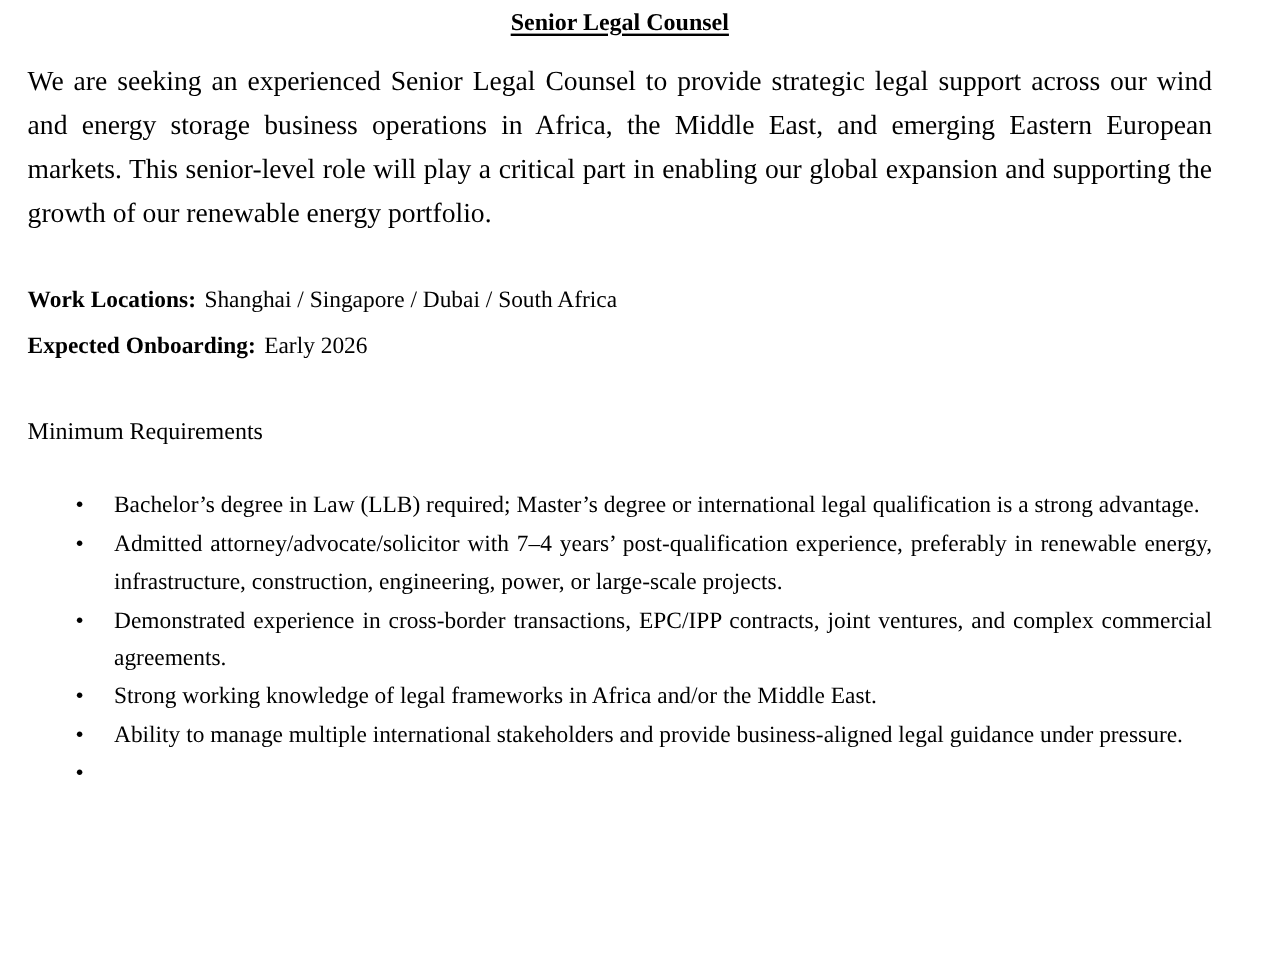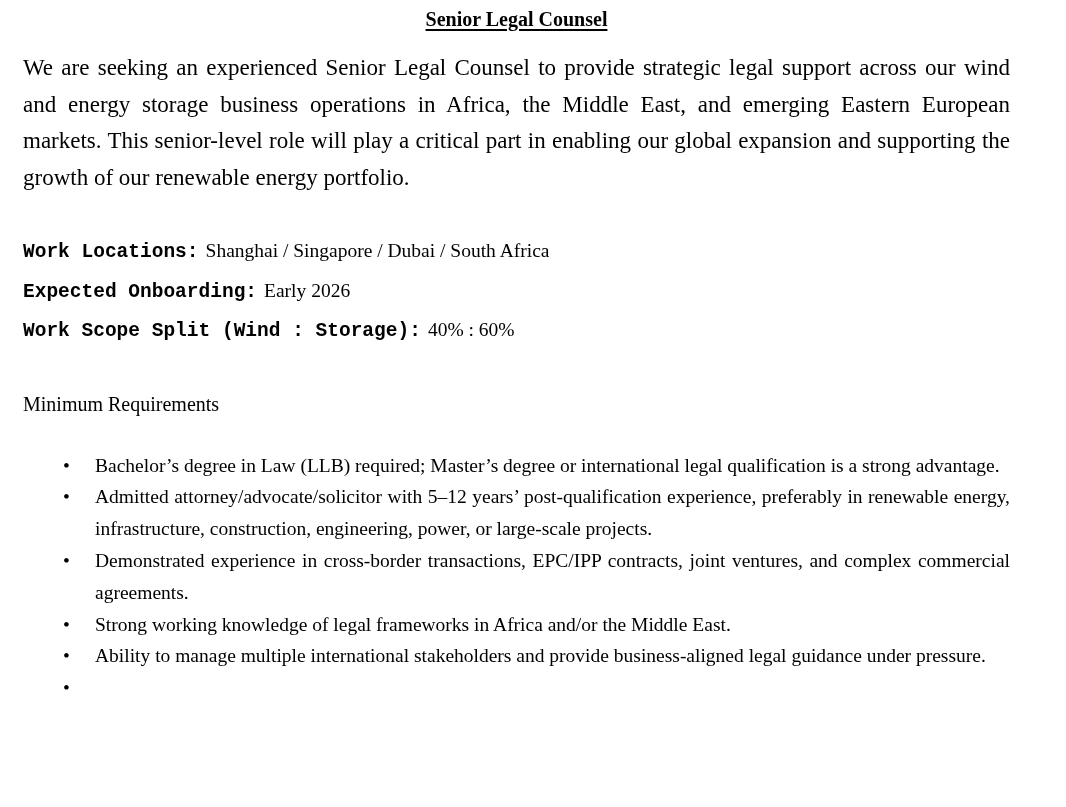--- a/index.html
+++ b/index.html
@@ -34,21 +34,21 @@
     font-size:23px;
     line-height:36.6px;
     text-align:justify;
   }
   .details { margin-top:36px; }
   .detail-line {
     font-size:19.5px;
     line-height:37.4px;
     white-space:nowrap;
   }
-  .detail-label { font-weight:bold; margin-right:7px;font-family:Liberation Mono, monospace; }
+  .detail-label { font-weight:bold; margin-right:7px; }
   .req-heading {
     margin-top:38px;
     font-size:20px;
     line-height:30px;
     font-weight:normal;
   }
   .req-list { margin-top:31px; }
   .req-item {
     position:relative;
     padding-left:72px;
@@ -72,33 +72,30 @@
 
   <p class="intro">We are seeking an experienced Senior Legal Counsel to provide strategic legal support across our wind and energy storage business operations in Africa, the Middle East, and emerging Eastern European markets. This senior-level role will play a critical part in enabling our global expansion and supporting the growth of our renewable energy portfolio.</p>
 
   <div class="details">
     <div class="detail-line">
       <span class="detail-label">Work Locations:</span><span class="detail-value">Shanghai / Singapore / Dubai / South Africa</span>
     </div>
     <div class="detail-line">
       <span class="detail-label">Expected Onboarding:</span><span class="detail-value">Early 2026</span>
     </div>
-    <div class="detail-line">
-      <span class="detail-label">Work Scope Split (Wind : Storage):</span><span class="detail-value">40% : 60%</span>
-    </div>
   </div>
 
   <h2 class="req-heading">Minimum Requirements</h2>
 
   <div class="req-list">
     <div class="req-item">
       <span class="bullet">•</span><span class="req-text">Bachelor’s degree in Law (LLB) required; Master’s degree or international legal qualification is a strong advantage.</span>
     </div>
     <div class="req-item">
-      <span class="bullet">•</span><span class="req-text">Admitted attorney/advocate/solicitor with 5–12 years’ post-qualification experience, preferably in renewable energy, infrastructure, construction, engineering, power, or large-scale projects.</span>
+      <span class="bullet">•</span><span class="req-text">Admitted attorney/advocate/solicitor with 7–4 years’ post-qualification experience, preferably in renewable energy, infrastructure, construction, engineering, power, or large-scale projects.</span>
     </div>
     <div class="req-item">
       <span class="bullet">•</span><span class="req-text">Demonstrated experience in cross-border transactions, EPC/IPP contracts, joint ventures, and complex commercial agreements.</span>
     </div>
     <div class="req-item">
       <span class="bullet">•</span><span class="req-text">Strong working knowledge of legal frameworks in Africa and/or the Middle East.</span>
     </div>
     <div class="req-item">
       <span class="bullet">•</span><span class="req-text">Ability to manage multiple international stakeholders and provide business-aligned legal guidance under pressure.</span>
     </div>

